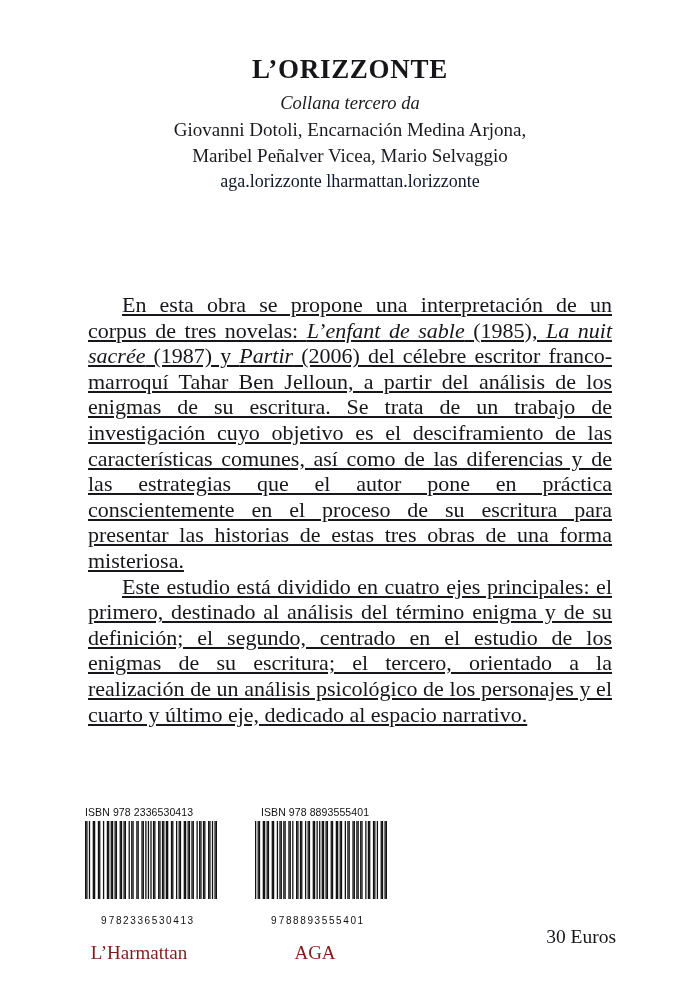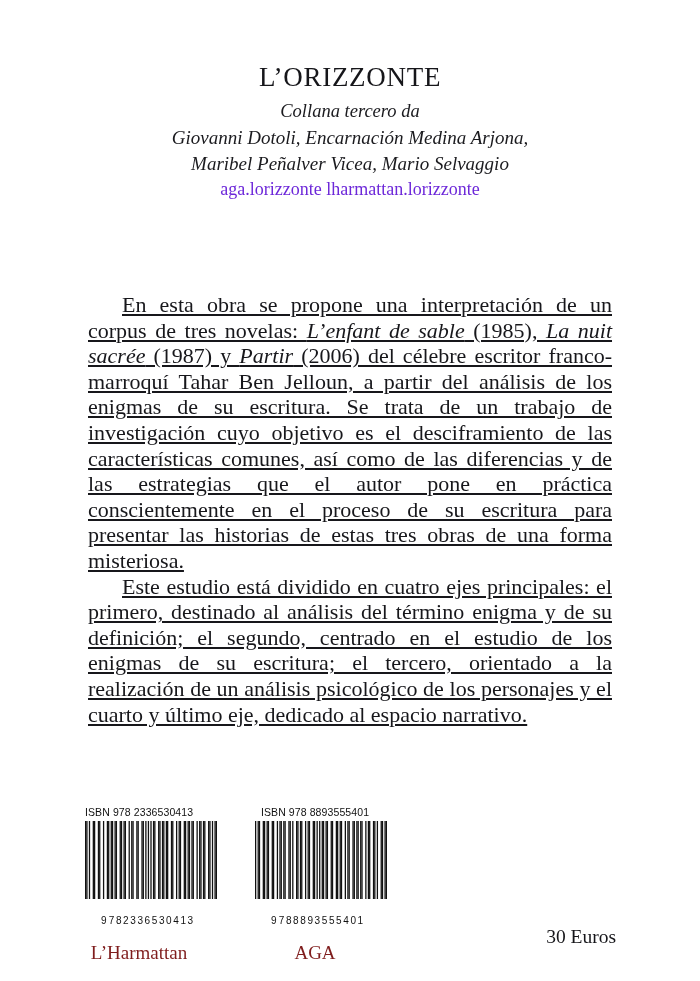--- a/index.html
+++ b/index.html
@@ -31,42 +31,41 @@
     top: 54px;
     left: 0;
     width: 700px;
     text-align: center;
   }
   .series-title {
     font-size: 27px;
     letter-spacing: 0.7px;
     line-height: 1.12;
     color: #16161a;
-    margin: 8px 0 8px 0;
-    font-weight: 400;
+    margin: 0 0 8px 0;
+    font-weight: 700;
   }
   .series-directed {
     font-style: italic;
     font-size: 18.5px;
     line-height: 1.22;
     margin: 0 0 2px 0;
     color: #1b1b1f;
   }
   .series-editor-line {
     font-size: 19px;
     line-height: 1.36;
     margin: 0;
     color: #1b1b1f;
-    font-style: italic;
   }
   .series-links {
     font-size: 18px;
     line-height: 1.42;
     margin: 1px 0 0 0;
-    color: #6d28d9;
+    color: #0f172a;
   }
 
   
   .blurb {
     position: absolute;
     top: 292px;
     left: 88px;
     width: 524px;
   }
   .blurb p {

